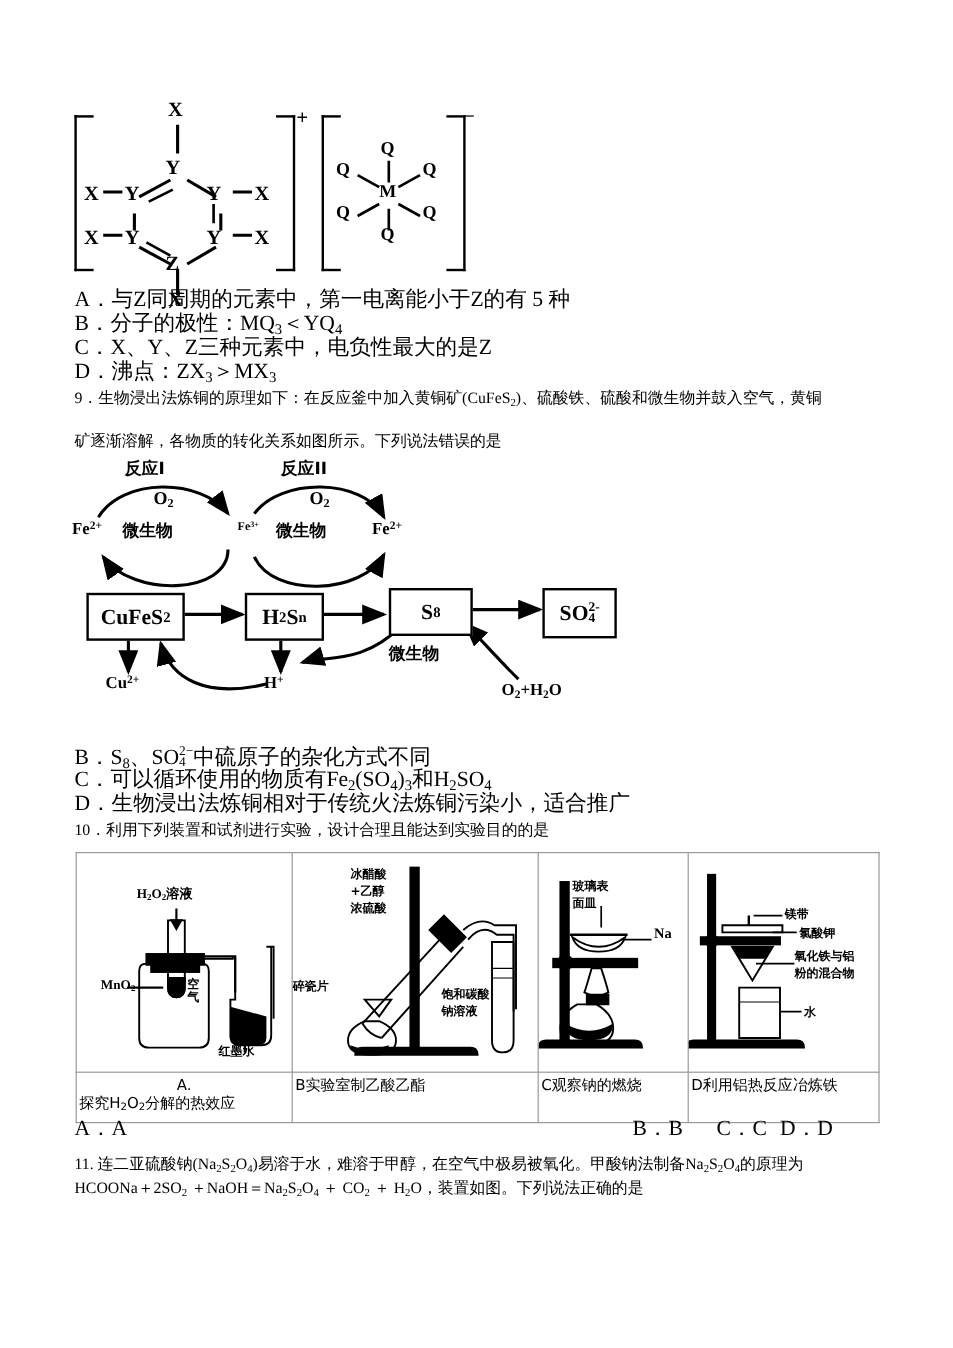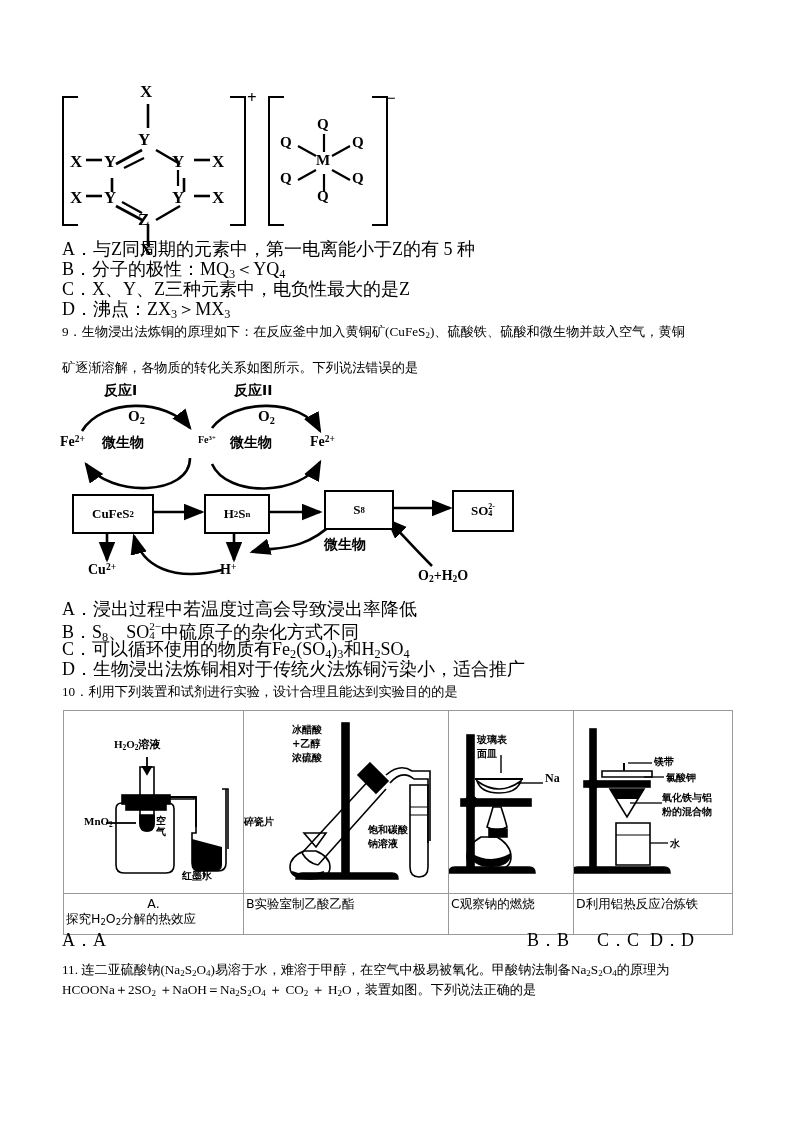--- a/index.html
+++ b/index.html
@@ -29,21 +29,21 @@
   
   .oct{position:absolute;}
   .oct .at{font-size:15px;}
 
   
   .bio{position:absolute;left:62px;top:386px;width:520px;height:210px;}
   .bio .lbl{position:absolute;font-weight:bold;white-space:nowrap;}
   .bio .cn{font-family:"DejaVu Sans","Liberation Sans",sans-serif;font-weight:bold;}
   .bio .box{position:absolute;border:2.2px solid #000;background:#fff;
             display:flex;align-items:center;justify-content:center;
-            font-weight:bold;font-size:13px;}
+            font-weight:bold;font-size:18px;}
   .bio svg{position:absolute;left:0;top:0;overflow:visible;}
 
   
   .tbl{position:absolute;left:63px;top:710px;width:669px;
        border-collapse:collapse;table-layout:fixed;}
   .tbl td{border:1px solid #999;vertical-align:top;padding:0;}
   .tbl td.cap{font-size:12.5px;line-height:15px;padding:2px 2px 4px 2px;
               vertical-align:top;
               font-family:"DejaVu Sans","Liberation Sans",sans-serif;}
   .capA{text-align:center;}
@@ -209,23 +209,20 @@
           <i>2-</i>
           <i>4</i>
         </span></div>
 
     <div class="lbl" style="left:26px;top:176px;font-size:14px;">Cu<sup>2+</sup></div>
     <div class="lbl" style="left:158px;top:176px;font-size:14px;">H<sup>+</sup></div>
     <div class="lbl cn" style="left:262px;top:150px;font-size:14px;">微生物</div>
     <div class="lbl" style="left:356px;top:182px;font-size:14px;">O<sub>2</sub>+H<sub>2</sub>O</div>
   </div>
 
-  <div class="opt" style="left:62px;top:602px;">
-    <span>A．浸出过程中若温度过高会导致浸出率降低</span>
-  </div>
   <div class="opt" style="left:62px;top:622px;">
     <span>B．S</span><sub>8</sub><span>、SO</span><span class="sups"><i>2−</i><i>4</i></span><span>中硫原子的杂化方式不同</span>
   </div>
   <div class="opt" style="left:62px;top:642px;">
     <span>C．可以循环使用的物质有Fe</span><sub>2</sub>(SO<sub>4</sub>)<sub>3</sub><span>和</span>H<sub>2</sub>SO<sub>4</sub>
   </div>
   <div class="opt" style="left:62px;top:662px;">
     <span>D．生物浸出法炼铜相对于传统火法炼铜污染小，适合推广</span>
   </div>
 

